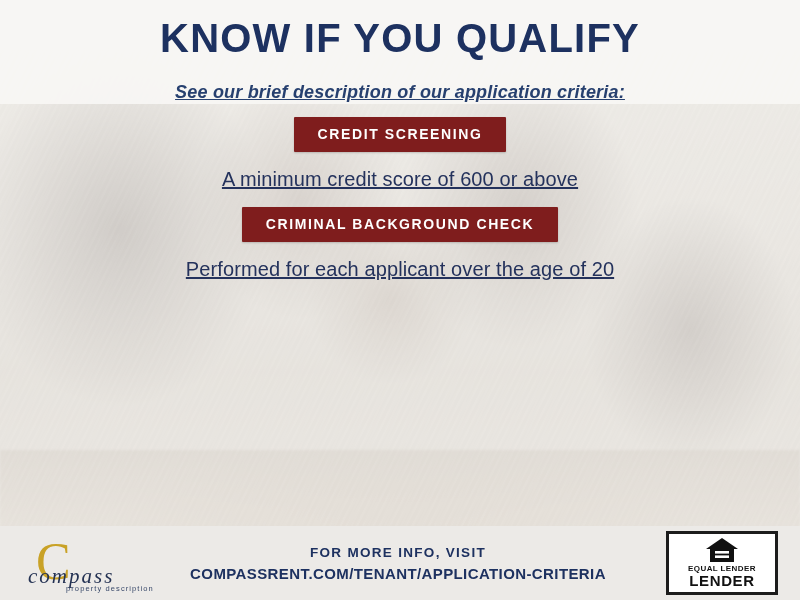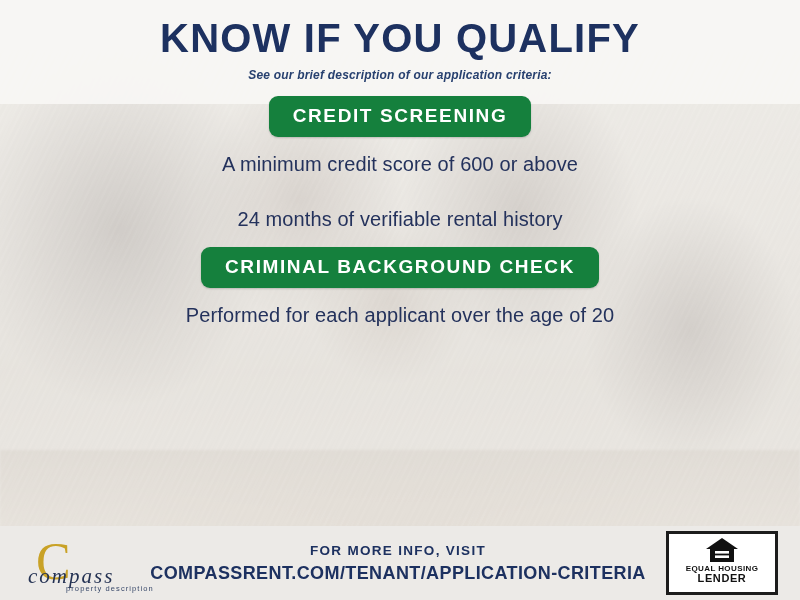--- a/index.html
+++ b/index.html
@@ -85,66 +85,68 @@
     font-size: 40px;
     font-weight: bold;
     letter-spacing: 1.2px;
     color: #1d3160;
     text-transform: uppercase;
     text-align: right;
     line-height: 1.1;
   }
 
   .subtitle {
-    margin-top: 8px;
-    font-size: 12px;
+    margin-top: 22px;
+    font-size: 18px;
     font-style: italic;
     font-weight: bold;
     color: #27406f;
     text-align: center;
     letter-spacing: .2px;
+    text-decoration: underline;
   }
 
   .criteria {
     margin-top: 14px;
     width: 100%;
     display: flex;
     flex-direction: column;
     align-items: center;
   }
 
   .crit {
     width: 100%;
     display: flex;
     flex-direction: column;
     align-items: center;
   }
 
   .pill {
-    background: #15803d;
+    background: #7f1d1d;
     color: #ffffff;
     font-weight: bold;
-    font-size: 19px;
+    font-size: 14px;
     letter-spacing: 1.6px;
     text-transform: uppercase;
     padding: 9px 24px 10px;
-    border-radius: 9px;
+    border-radius: 1px;
     text-align: center;
     box-shadow: 0 1px 2px rgba(0,0,0,.18);
     white-space: nowrap;
   }
 
   .desc {
     margin-top: 16px;
     margin-bottom: 16px;
     font-size: 20px;
     color: #24325c;
     text-align: center;
     letter-spacing: .1px;
     white-space: nowrap;
+    text-decoration: underline;
   }
 
   
   .footer {
     position: absolute;
     left: 0; right: 0; bottom: 0;
     height: 74px;
     display: flex;
     align-items: center;
     justify-content: space-between;
@@ -160,21 +162,21 @@
     pointer-events: none;
   }
   .footer-line1 {
     font-size: 13.5px;
     font-weight: bold;
     letter-spacing: 1.3px;
     text-transform: uppercase;
   }
   .footer-line2 {
     margin-top: 5px;
-    font-size: 18px;
+    font-size: 15px;
     font-weight: bold;
     letter-spacing: .4px;
     text-transform: uppercase;
   }
 
   
   .logo {
     position: relative;
     width: 150px;
     height: 58px;
@@ -223,21 +225,21 @@
   }
   .ehl svg { display: block; }
   .ehl-t1 {
     font-size: 8px;
     font-weight: bold;
     letter-spacing: .4px;
     color: #111;
     margin-top: 1px;
   }
   .ehl-t2 {
-    font-size: 11px;
+    font-size: 15px;
     font-weight: bold;
     letter-spacing: .6px;
     color: #111;
     line-height: 1;
   }
 </style>
 </head>
 <body>
 
 <div class="poster">
@@ -256,21 +258,20 @@
 
     <div class="criteria">
 
       <div class="crit">
         <div class="pill">Credit Screening</div>
         <div class="desc">A minimum credit score of 600 or above</div>
       </div>
 
 
       <div class="crit">
-        <div class="desc">24 months of verifiable rental history</div>
       </div>
 
       <div class="crit">
         <div class="pill">Criminal Background Check</div>
         <div class="desc">Performed for each applicant over the age of 20</div>
       </div>
 
     </div>
   </div>
 
@@ -288,18 +289,18 @@
     </div>
 
     <div class="ehl">
       <span>
         <svg width="34" height="26" viewBox="0 0 34 26" aria-hidden="true">
           <path d="M17 1 L33 12 L29 12 L29 25 L5 25 L5 12 L1 12 Z" fill="#111"></path>
           <rect x="10" y="14" width="14" height="2.6" fill="#fff"></rect>
           <rect x="10" y="18.4" width="14" height="2.6" fill="#fff"></rect>
         </svg>
       </span>
-      <div class="ehl-t1">EQUAL HOUSING</div>
+      <div class="ehl-t1">EQUAL LENDER</div>
       <div class="ehl-t2">LENDER</div>
     </div>
 
   </div>
 </div>
 
 </body></html>

